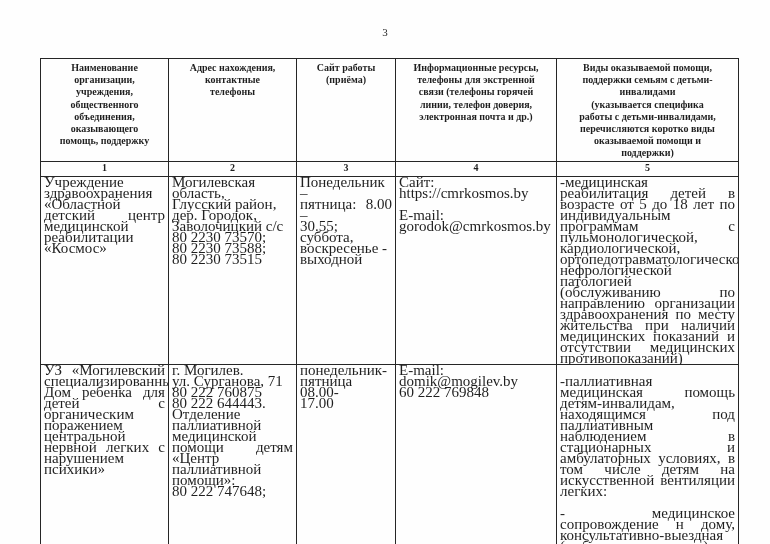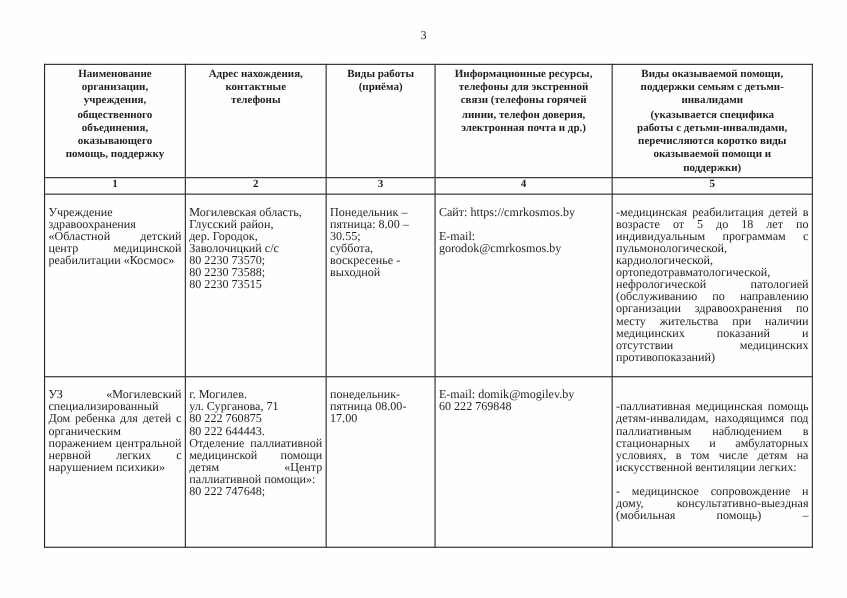--- a/index.html
+++ b/index.html
@@ -29,22 +29,22 @@
     position: absolute;
     left: 40px;
     top: 58px;
     width: 698px;
     border-collapse: collapse;
     table-layout: fixed;
   }
   table.doc-table td {
     border: 1px solid #262626;
     vertical-align: top;
-    padding: 11px 3px;
-    font-size: 11px;
+    padding: 0 3px;
+    font-size: 15px;
     line-height: 11px;
     white-space: pre-line;
     overflow: hidden;
   }
   tr.hdr { height: 102px; }
   tr.hdr td {
     font-weight: bold;
     text-align: center;
     font-size: 10px;
     line-height: 12.2px;
@@ -90,21 +90,21 @@
         <td>Наименование
 организации,
 учреждения,
 общественного
 объединения,
 оказывающего
 помощь, поддержку</td>
         <td>Адрес нахождения,
 контактные
 телефоны</td>
-        <td>Виды работы
+        <td>Сайт работы
 (приёма)</td>
         <td>Информационные ресурсы,
 телефоны для экстренной
 связи (телефоны горячей
 линии, телефон доверия,
 электронная почта и др.)</td>
         <td>Виды оказываемой помощи,
 поддержки семьям с детьми-
 инвалидами
 (указывается специфика

